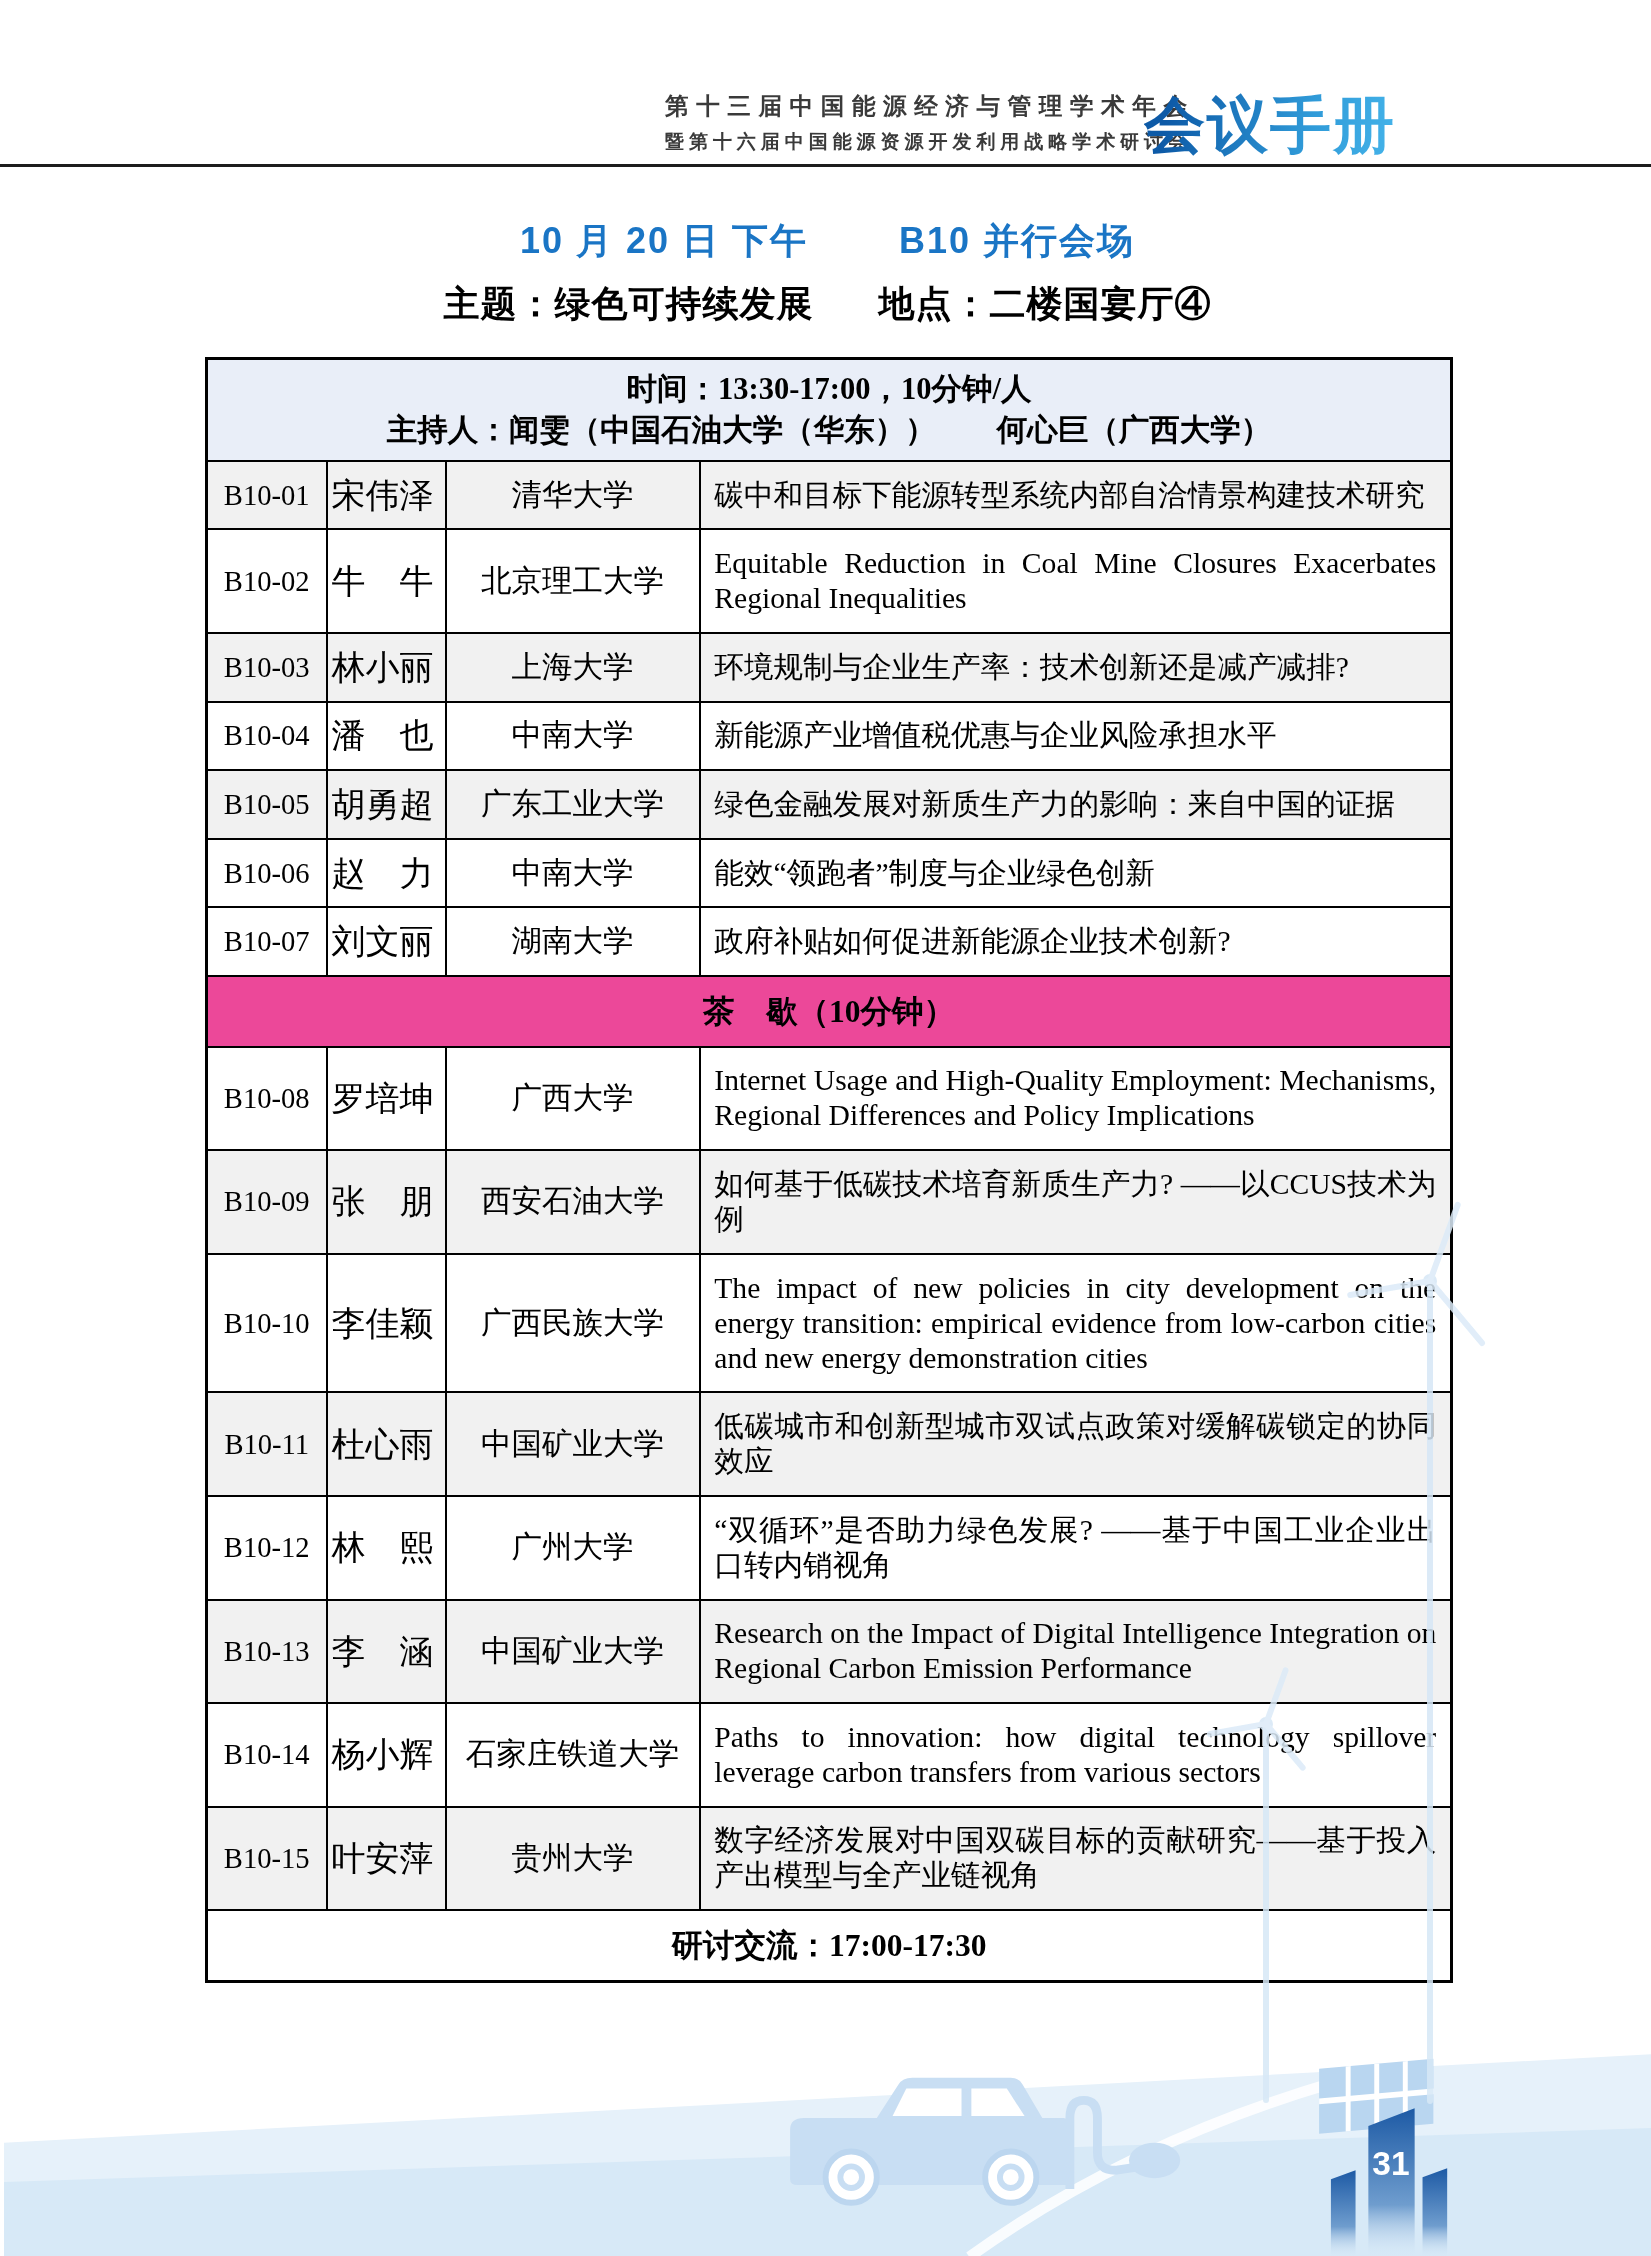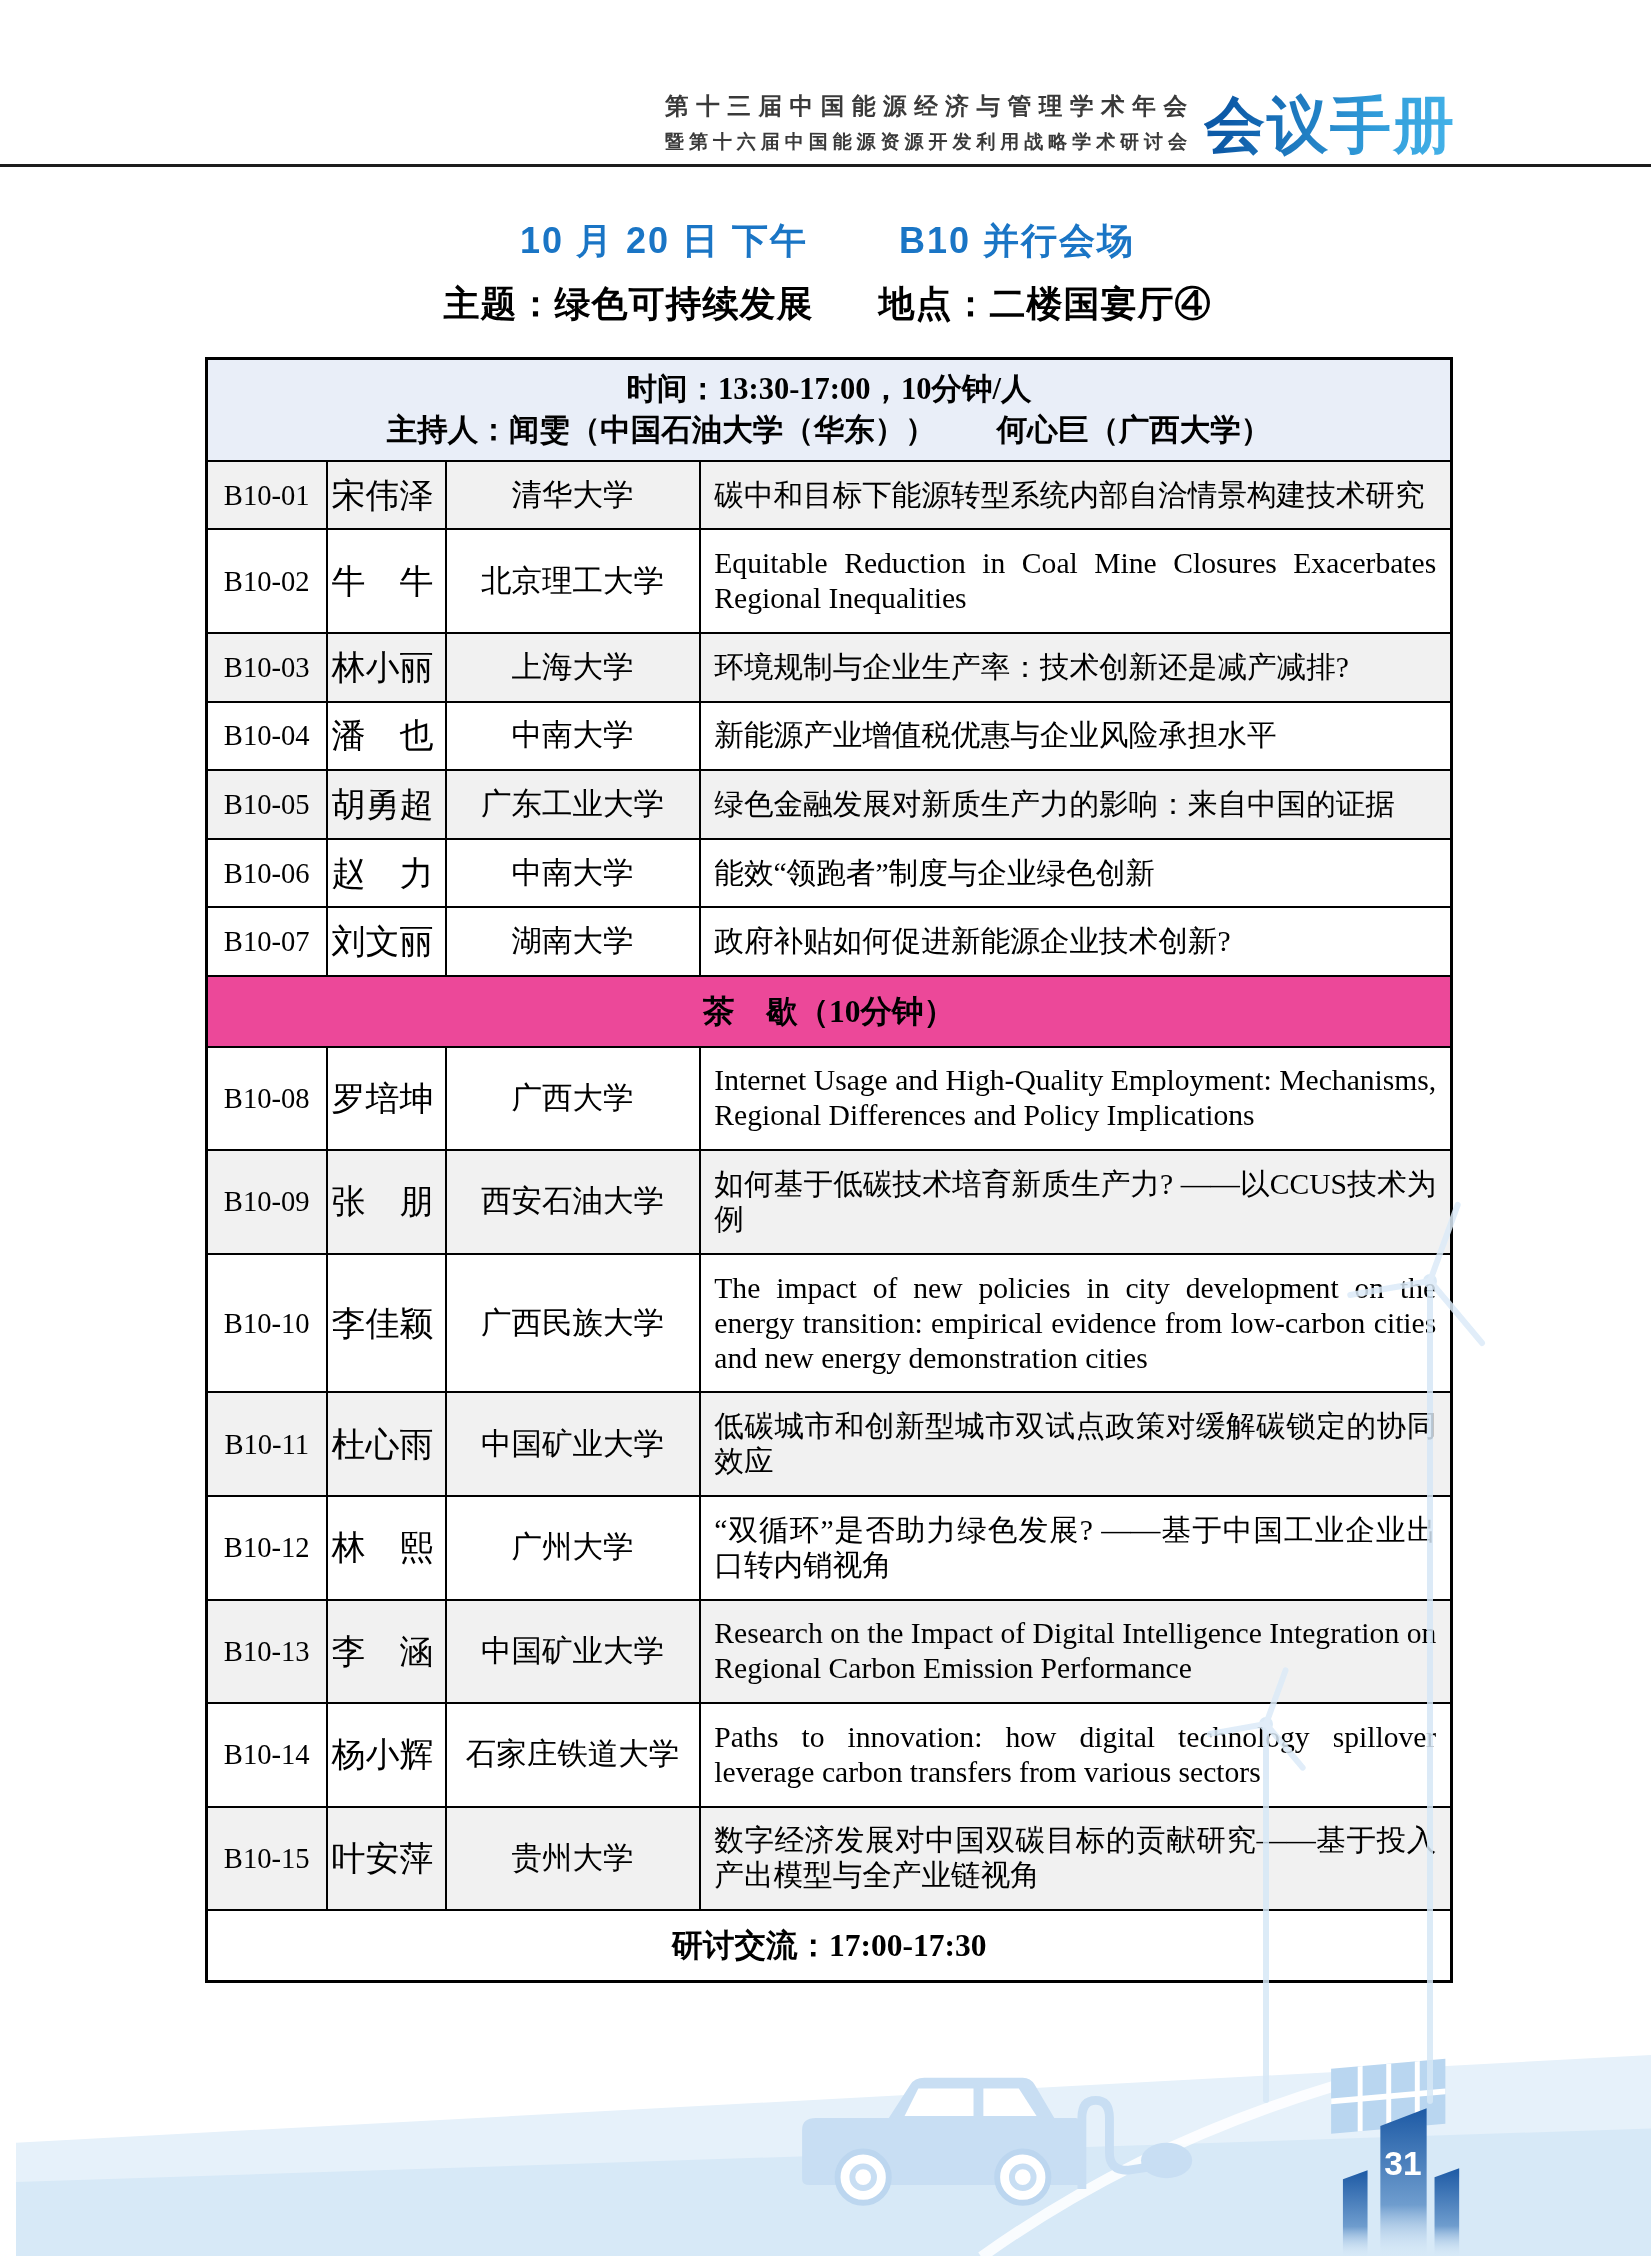--- a/index.html
+++ b/index.html
@@ -3,21 +3,21 @@
 <meta charset="utf-8">
 <style>
   html,body{margin:0;padding:0;background:#fff;}
   .page{position:relative;width:1652px;height:2257px;background:#ffffff;overflow:hidden;
         font-family:"Liberation Sans",sans-serif;}
 
   
   .conf-header{position:absolute;top:89px;left:665px;width:522px;color:#3a3a3a;}
   .conf-header .l1{font-size:23.6px;font-weight:bold;line-height:35px;text-align:justify;text-align-last:justify;}
   .conf-header .l2{font-size:19px;font-weight:bold;line-height:35px;text-align:justify;text-align-last:justify;}
-  .handbook-logo{position:absolute;top:93px;left:1204px;font-size:61px;line-height:65px;font-weight:900;
+  .handbook-logo{position:absolute;top:93px;left:1144px;font-size:61px;line-height:65px;font-weight:900;
         letter-spacing:2px;background:linear-gradient(100deg,#0d5aa7 10%,#2f9ad8 65%,#45b4ea 100%);
         -webkit-background-clip:text;background-clip:text;color:transparent;}
   .header-rule{position:absolute;top:164px;left:0;width:1652px;height:3px;background:#1c1c1c;}
 
   
   .session-title{position:absolute;top:217px;left:205px;width:1245px;display:flex;justify-content:center;gap:91px;
         color:#1a75c5;font-size:36px;font-weight:bold;letter-spacing:2px;}
   .session-sub{position:absolute;top:280px;left:205px;width:1245px;display:flex;justify-content:center;gap:65px;
         color:#000;font-size:36px;font-weight:bold;letter-spacing:1px;}
 
@@ -31,21 +31,21 @@
   td.c-id{text-align:center;font-size:28.6px;padding:15.8px 3.9px;line-height:35px;}
   td.c-pres{text-align:left;font-size:34px;padding:15.8px 3.9px;line-height:35px;margin-left:29px;}
   td.c-affil{text-align:center;font-size:30.5px;padding:15.8px 3.9px;line-height:35px;}
   td.c-title{text-align:justify;font-size:29.6px;padding:15.8px 13.8px;line-height:35px;}
   tr.shaded td{background:#f1f1f1;}
   tr.plain td{background:#ffffff;}
   tr.tea-row td{background:#ec4899;text-align:center;font-weight:bold;font-size:31.5px;padding:15.8px 3.9px;line-height:37px;}
   tr.close-row td{background:#ffffff;text-align:center;font-weight:bold;font-size:31.5px;padding:15.8px 3.9px;line-height:37px;}
 
   
-  .bottom-art{position:absolute;left:16px;top:1990px;width:1484px;height:267px;z-index:1;}
+  .bottom-art{position:absolute;left:4px;top:1990px;width:1484px;height:267px;z-index:1;}
 
   
   .turbines{position:absolute;left:0;top:0;width:1652px;height:2257px;z-index:3;pointer-events:none;opacity:.85;}
   .pole{position:absolute;background:#d6e7f6;border-radius:3px;}
   .blade{position:absolute;height:5.9px;border-radius:3.9px;background:#dcebf8;transform-origin:3px 3px;}
   .hub{position:absolute;width:13.8px;height:13.8px;border-radius:50%;background:#d6e7f6;}
 </style>
 </head>
 <body>
 

